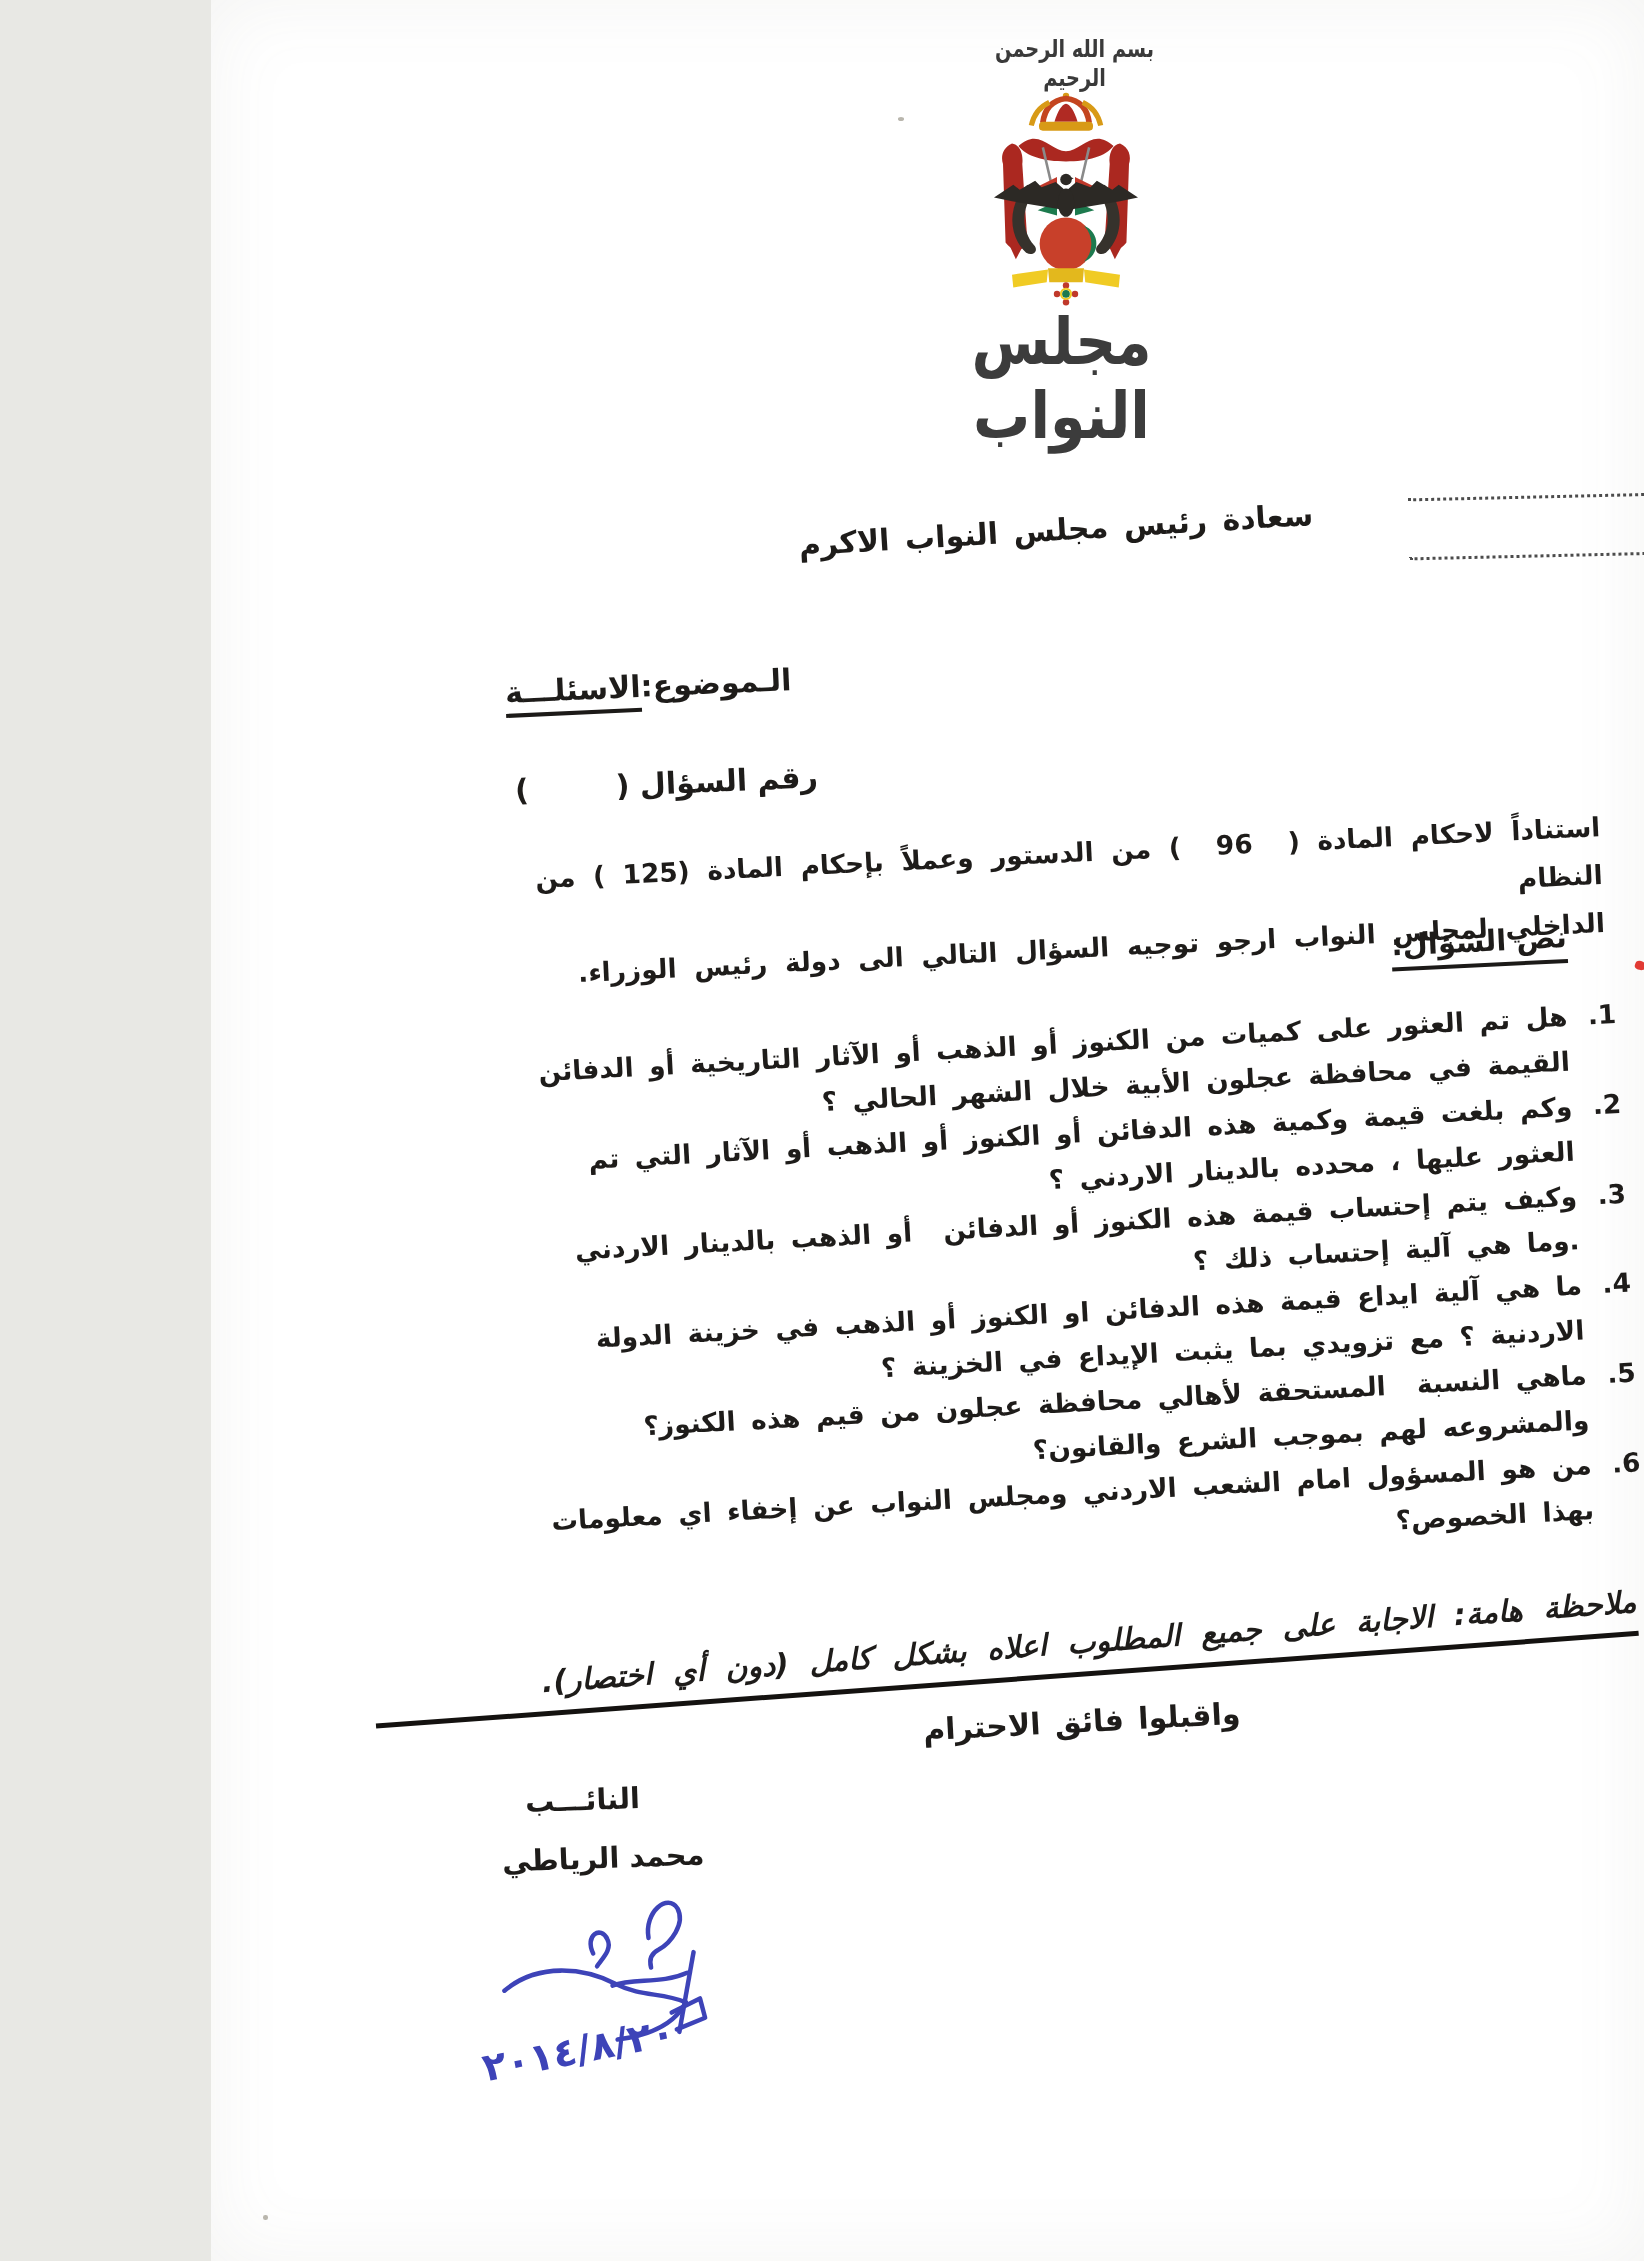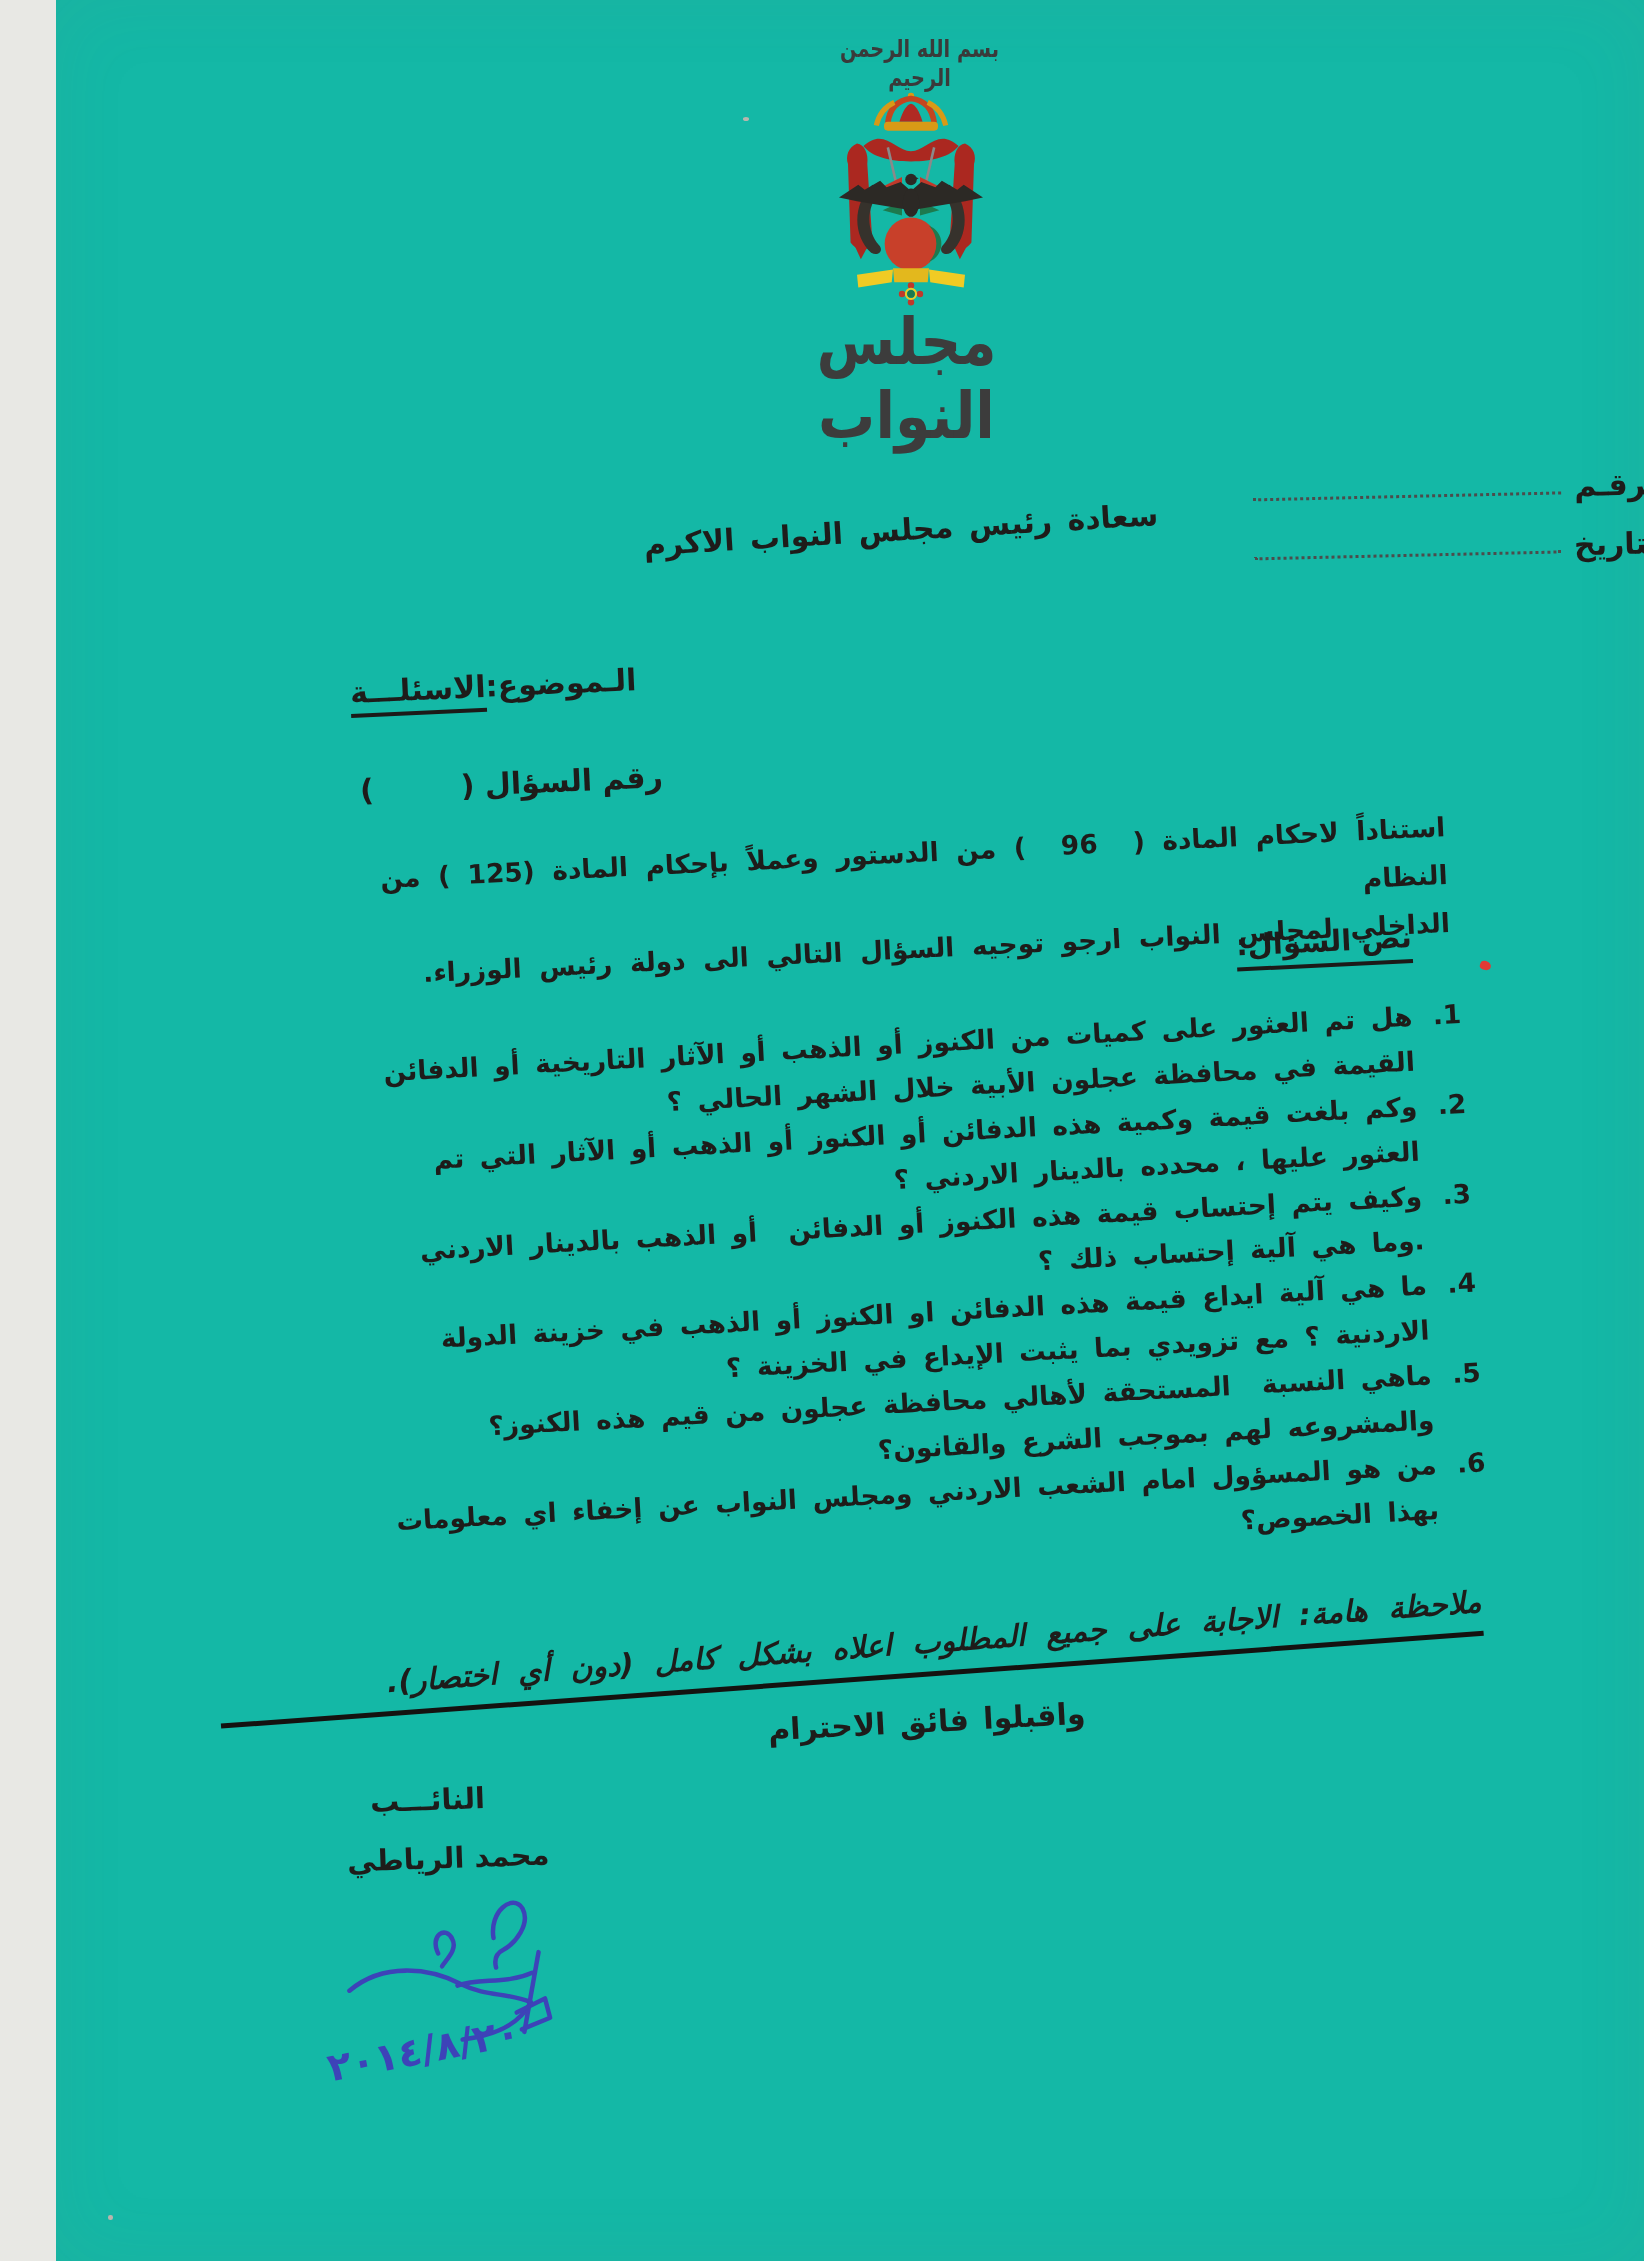--- a/index.html
+++ b/index.html
@@ -1,19 +1,19 @@
 <!DOCTYPE html>
 <html lang="ar" dir="rtl" style="font-size:10.3px"><head>
 <meta charset="utf-8">
 <style>
   html,body{margin:0;padding:0;background:#e8e8e4;}
   .page{
     position:relative;
-    width:1588px;height:2261px;
-    background:#14b8a6;
+    width:1433px;height:2261px;
+    background:#ffffff;
     overflow:hidden;
     direction:rtl;
     font-family:"DejaVu Sans",sans-serif;
     color:#1e1c1a;
     box-shadow:inset 0 0 77px rgba(120,115,100,.08);
   }
   .abs{position:absolute;}
   
   .basmala{
     left:754px;top:40px;width:219px;

